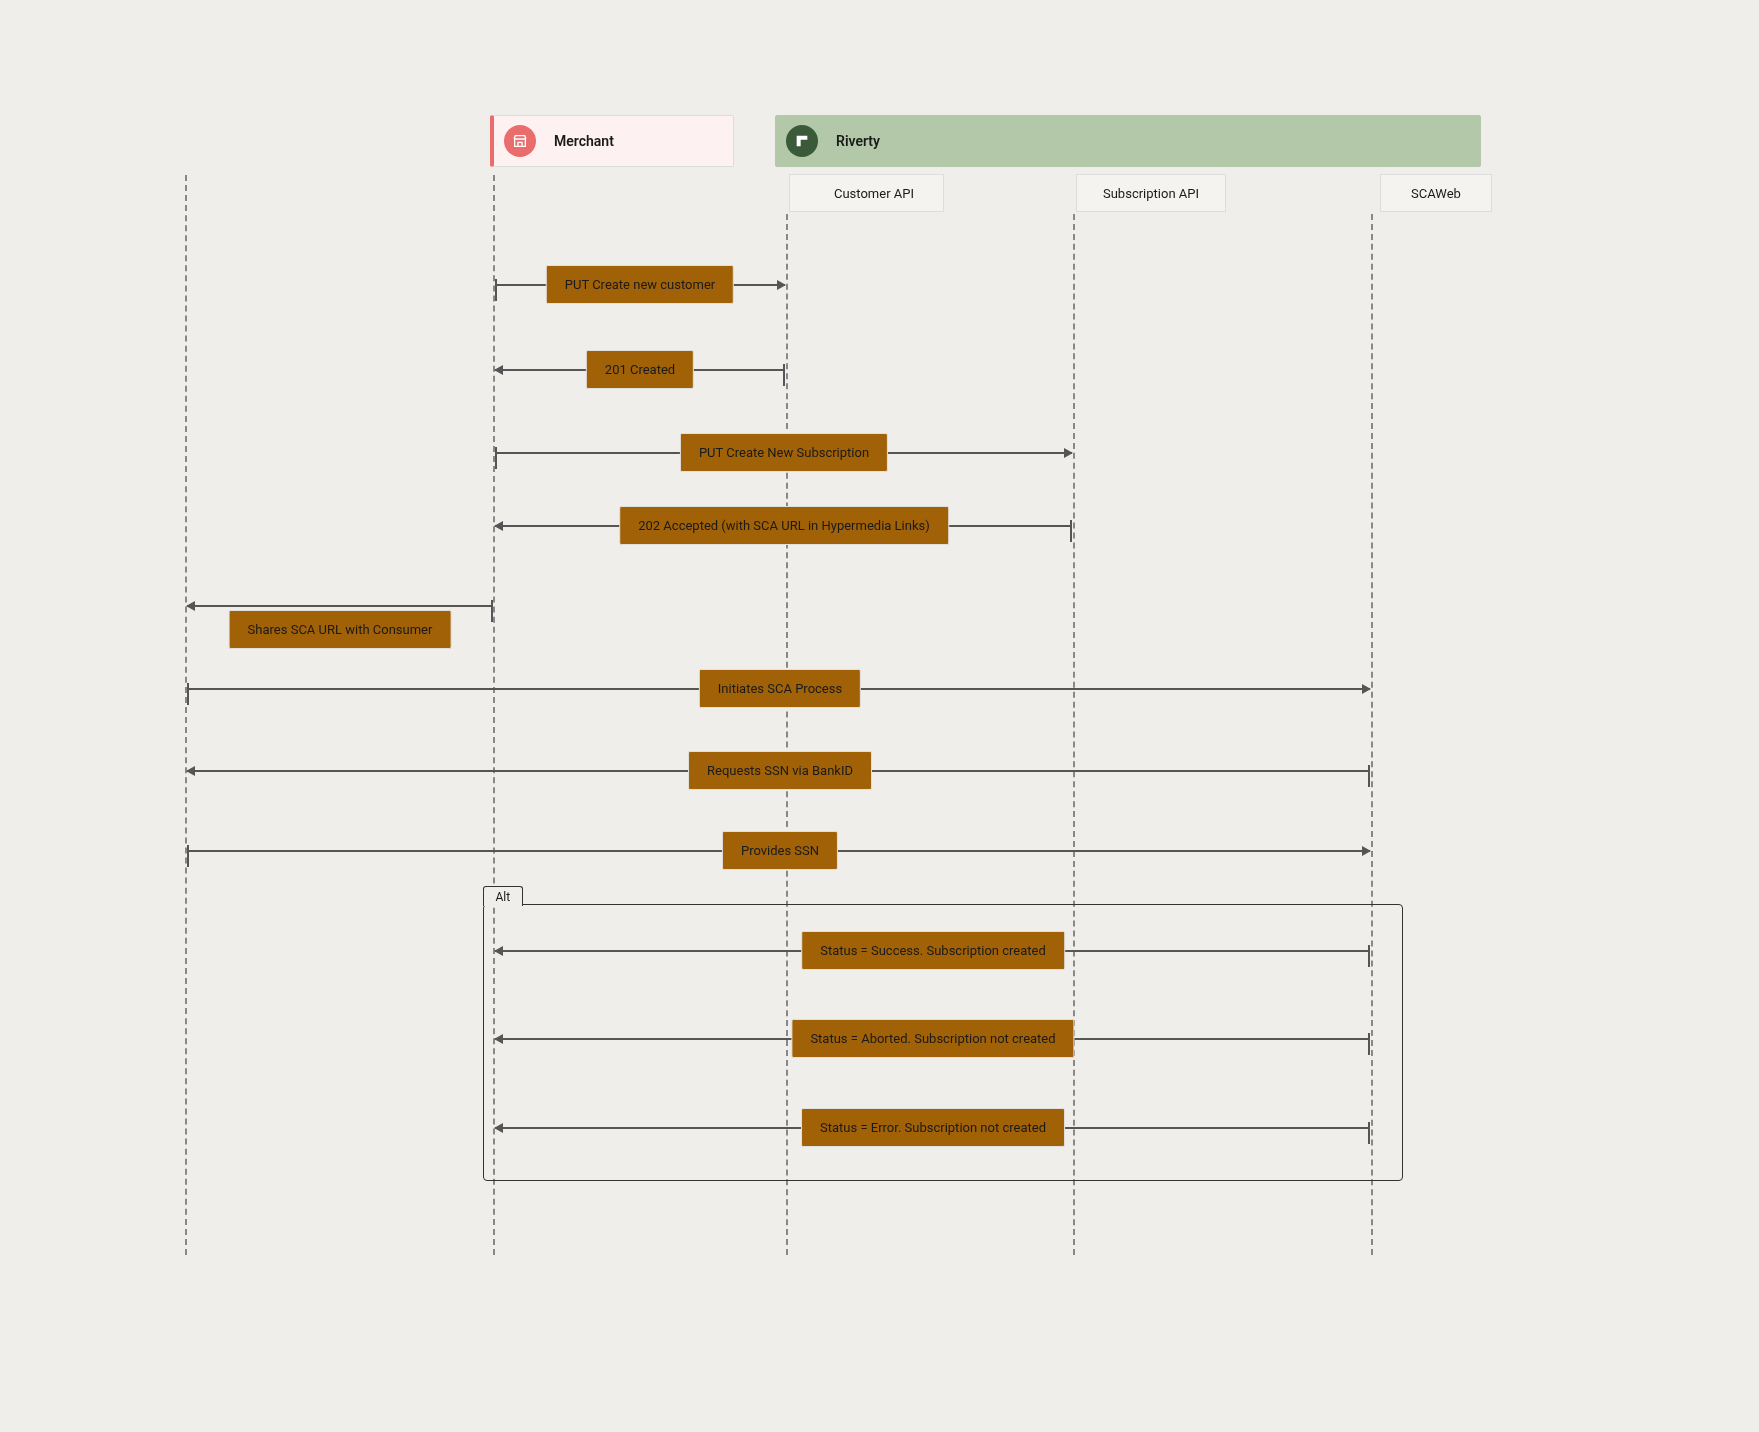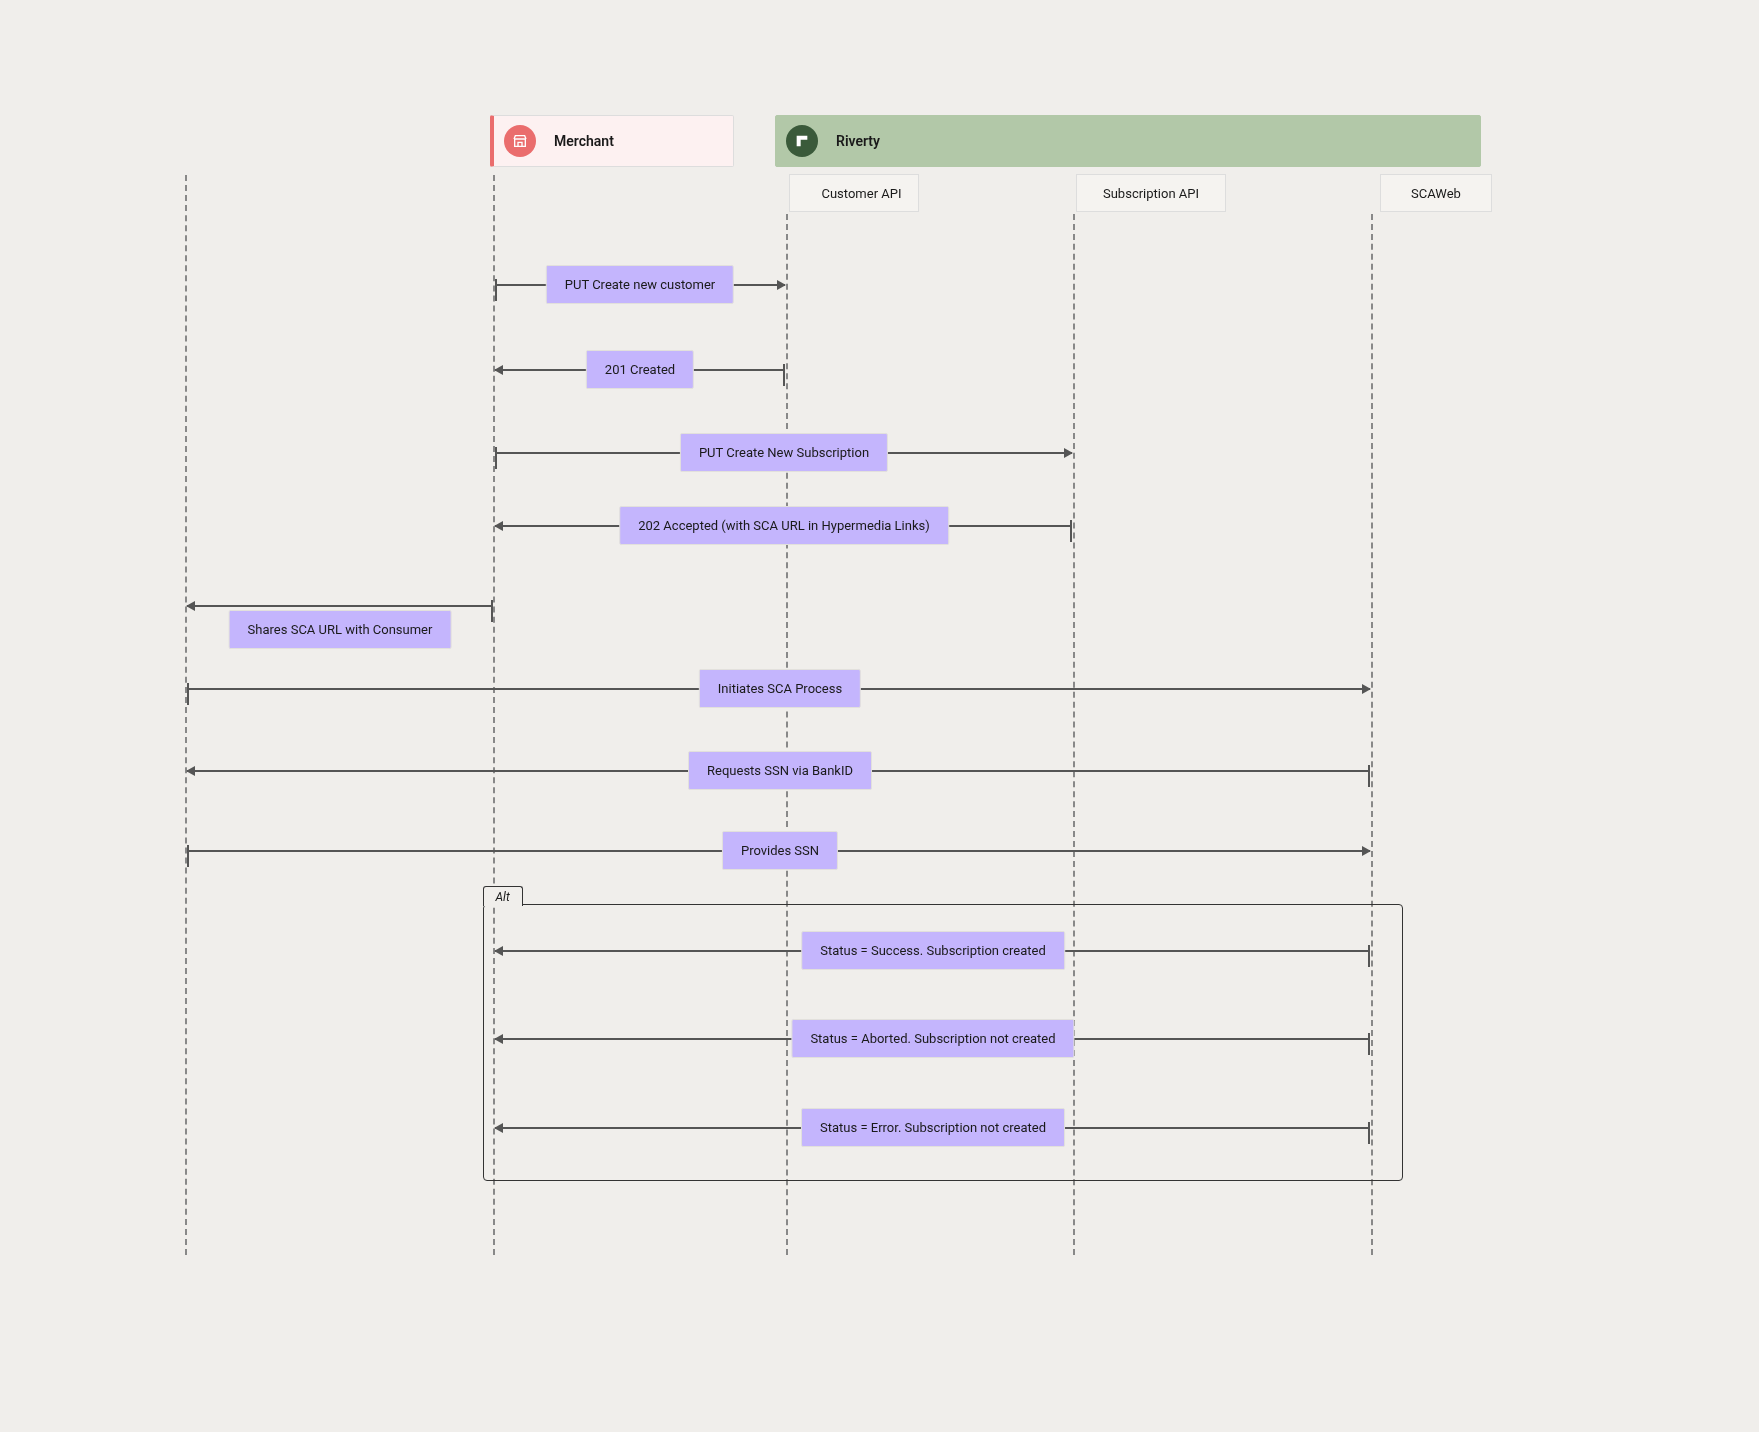--- a/index.html
+++ b/index.html
@@ -55,21 +55,21 @@
     padding: 0 12px;
   }
   .lifeline {
     position: absolute;
     top: 175px;
     height: 1080px;
     border-left: 2px dashed #888;
   }
   .msg-label {
     position: absolute;
-    background: #c4b5fd;
+    background: #a16207;
     border: 1px solid #e2e0dc;
     padding: 11px 18px;
     font-size: 13px;
     white-space: nowrap;
     transform: translateX(-50%);
     z-index: 5;
     border-radius: 2px;
   }
   .arrow-line {
     position: absolute;
@@ -97,21 +97,20 @@
   }
   .alt-label {
     position: absolute;
     top: -19px; left: -1.5px;
     border: 1.5px solid #333;
     border-bottom: none;
     background: #f0eeeb;
     font-size: 12px;
     padding: 3px 12px 2px 12px;
     border-radius: 3px 3px 0 0;
-    font-style: italic;
   }
 </style>
 </head>
 <body>
 
 <div class="canvas">
 
 
   <div class="participant-box riverty">
     <span class="icon-circle green">
@@ -126,21 +125,21 @@
     <span class="icon-circle red">
       <svg width="16" height="16" viewBox="0 0 24 24" fill="none" stroke="#fff" stroke-width="2">
           <path d="M3 9l2-5h14l2 5"></path>
           <path d="M4 9h16v11H4z"></path>
           <path d="M9 20v-6h6v6"></path>
         </svg>
     </span>
     <span>Merchant</span>
   </div>
 
-  <div class="sub-box" style="left:789px; width:130px;padding-left:27px;">
+  <div class="sub-box" style="left:789px; width:155px;padding-left:27px;">
     <span>Customer API</span>
   </div>
   <div class="sub-box" style="left:1076px; width:150px;">
     <span>Subscription API</span>
   </div>
   <div class="sub-box" style="left:1380px; width:112px;">
     <span>SCAWeb</span>
   </div>
 
   <div class="lifeline" style="left:185px;"></div>

